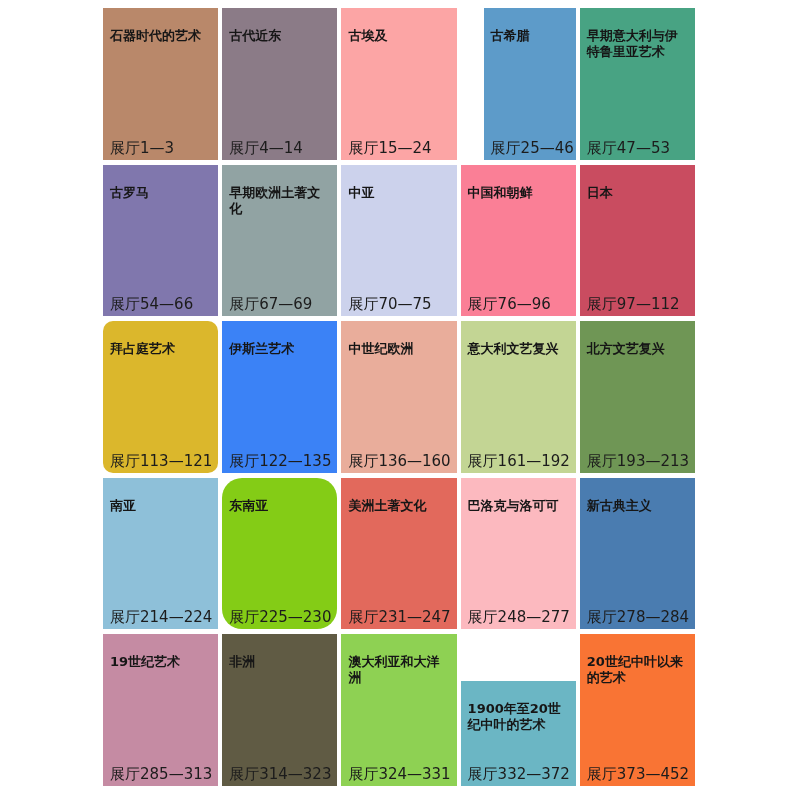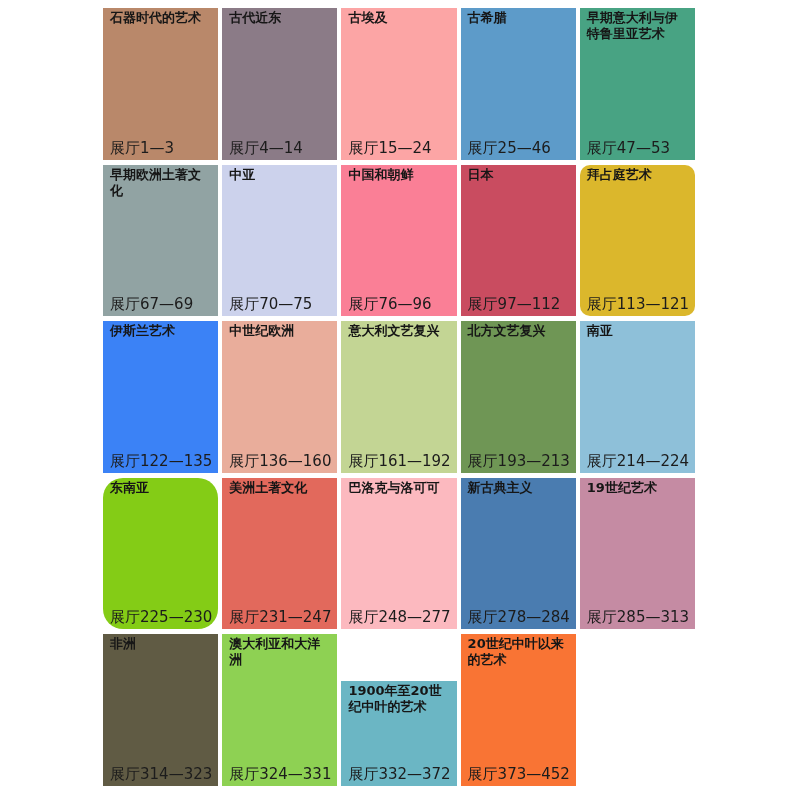--- a/index.html
+++ b/index.html
@@ -23,21 +23,21 @@
     display: grid;
     grid-template-columns: repeat(5, 1fr);
     grid-template-rows: repeat(5, 1fr);
     column-gap: 4px;
     row-gap: 5px;
   }
 
   .legend-cell {
     position: relative;
     box-sizing: border-box;
-    padding: 2px 7px 0 7px;
+    padding: 20px 7px 0 7px;
     overflow: hidden;
   }
 
   .cell-title {
     font-size: 13px;
     line-height: 16px;
     font-weight: 700;
     color: #161616;
     letter-spacing: 0px;
     word-break: break-word;
@@ -64,27 +64,31 @@
       <div class="cell-rooms">展厅1—3</div>
     </div>
     <div class="legend-cell" style="background: rgb(139, 123, 135);">
       <div class="cell-title">古代近东</div>
       <div class="cell-rooms">展厅4—14</div>
     </div>
     <div class="legend-cell" style="background: #fca5a5;">
       <div class="cell-title">古埃及</div>
       <div class="cell-rooms">展厅15—24</div>
     </div>
-    <div class="legend-cell" style="background: rgb(93, 155, 201);">
+    <div class="legend-cell" style="background: rgb(93, 155, 201); margin-left: 23px;">
       <div class="cell-title">古希腊</div>
       <div class="cell-rooms">展厅25—46</div>
     </div>
     <div class="legend-cell" style="background: rgb(72, 163, 131);">
       <div class="cell-title">早期意大利与伊特鲁里亚艺术</div>
       <div class="cell-rooms">展厅47—53</div>
+    </div>
+    <div class="legend-cell" style="background: rgb(128, 119, 173);">
+      <div class="cell-title">古罗马</div>
+      <div class="cell-rooms">展厅54—66</div>
     </div>
     <div class="legend-cell" style="background: rgb(145, 163, 163);">
       <div class="cell-title">早期欧洲土著文化</div>
       <div class="cell-rooms">展厅67—69</div>
     </div>
     <div class="legend-cell" style="background: rgb(204, 210, 236);">
       <div class="cell-title">中亚</div>
       <div class="cell-rooms">展厅70—75</div>
     </div>
     <div class="legend-cell" style="background: rgb(250, 127, 150);">

